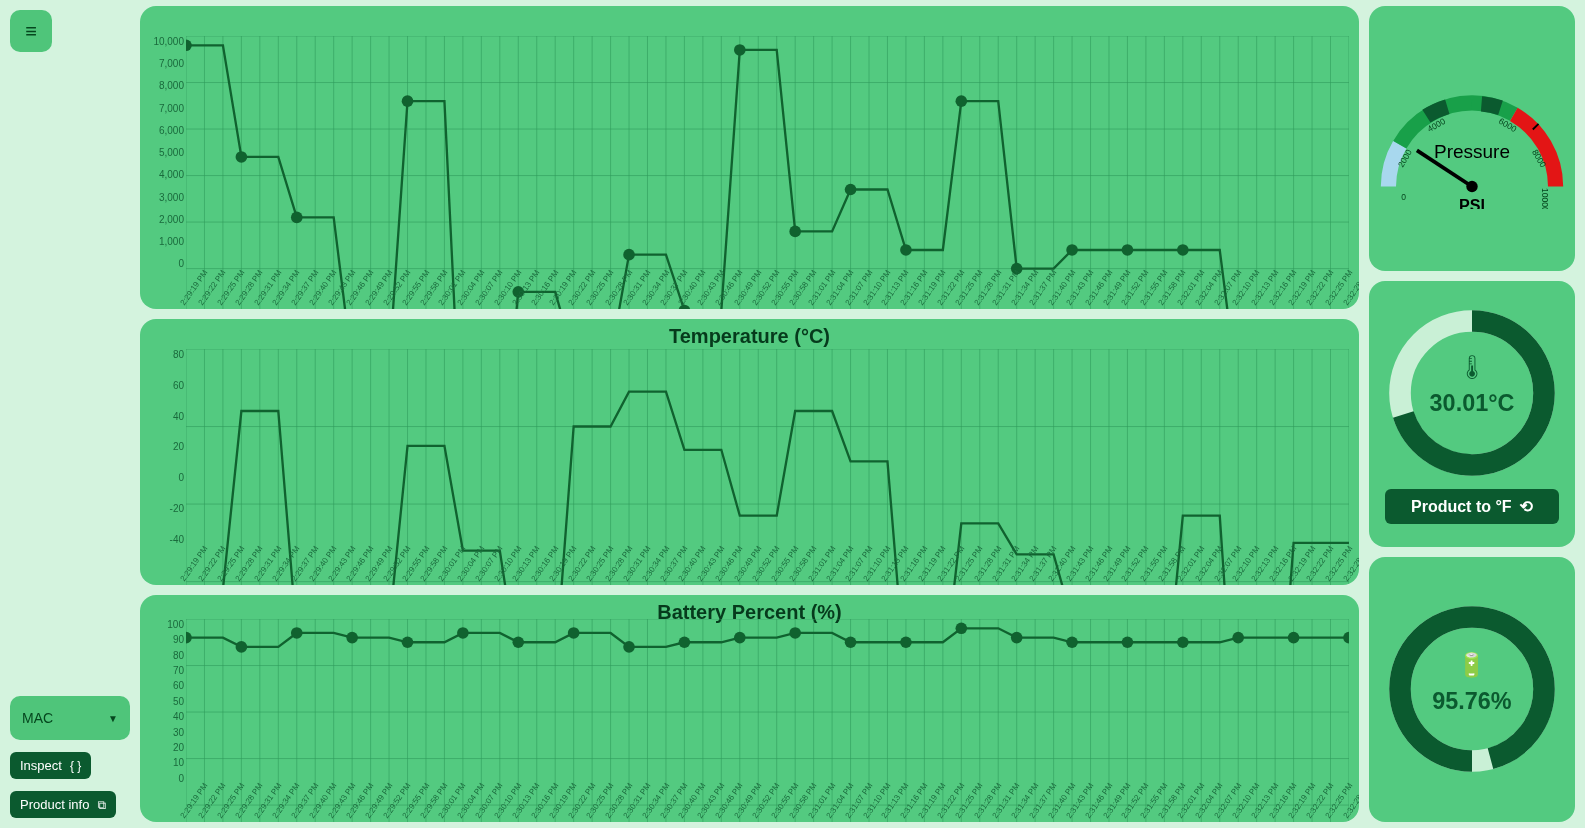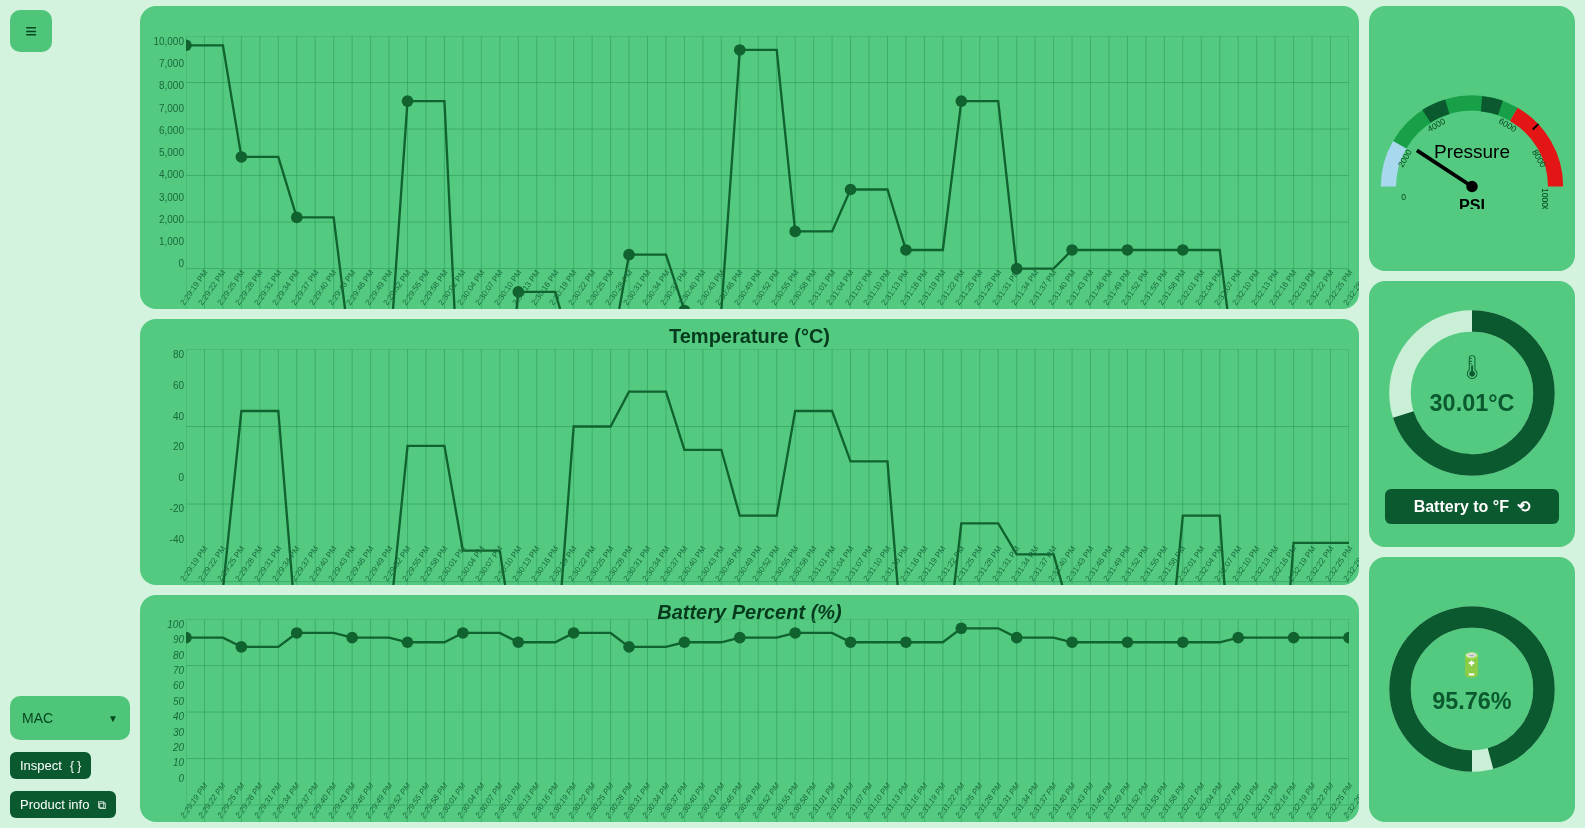--- a/index.html
+++ b/index.html
@@ -17,21 +17,21 @@
   .dl-btn { margin-top:8px; background:#0b5a2f; color:#fff; border:none; border-radius:6px; padding:7px 9px; font-size:12px; cursor:pointer; }
   .mac-card { background:#4fc57a; border-radius:10px; padding:14px 12px; display:flex; align-items:center; justify-content:space-between; color:#05471e; font-size:14px; cursor:pointer; }
   .tri { font-size:10px; }
   .foot-btn { background:#0b5a2f; color:#fff; border:none; border-radius:6px; padding:6px 10px; font-size:13px; display:flex; align-items:center; gap:8px; cursor:pointer; width:fit-content; }
   .foot-btn .ic { font-size:12px; }
   
   
   .charts { flex:1; display:flex; flex-direction:column; gap:10px; padding:6px 6px 6px 0; }
   .chart-card { flex:1; background:#53ca80; border-radius:16px; padding:6px 10px 6px 10px; position:relative; overflow:hidden; }
   .chart-card:nth-child(1){ flex:1.15; }
-  .chart-card:nth-child(3){ flex:0.85;font-style:italic; }
+  .chart-card:nth-child(3){ flex:0.85; }
   .chart-title { text-align:center; font-size:20px; font-weight:700; color:#063a1c; }
   .chart-body { position:absolute; top:30px; left:46px; right:10px; bottom:40px; }
   .chart-body-short { top:24px; bottom:38px; }
   .ylabs { position:absolute; top:30px; left:0; bottom:40px; width:44px; display:flex; flex-direction:column; justify-content:space-between; text-align:right; font-size:10px; color:#1a6a3c; }
   .ylabs-short { top:24px; bottom:38px; }
   .xlabs { position:absolute; bottom:2px; left:46px; right:10px; height:38px; }
   .xlab { position:absolute; bottom:0; transform: rotate(-55deg); transform-origin: left bottom; font-size:8px; color:#1a6a3c; white-space:nowrap; }
   line.grid { stroke:#2f9a5a; stroke-width:0.5; }
   polyline.data { fill:none; stroke:#10622f; stroke-width:2; }
   circle.pt { fill:#10622f; }
@@ -613,21 +613,21 @@
     </div>
 
     <div class="gauge-card">
       <svg viewBox="0 0 200 200" width="180" height="180">
         <circle cx="100" cy="100" r="80" fill="none" stroke="#c9f0d6" stroke-width="24"></circle>
         <circle cx="100" cy="100" r="80" fill="none" stroke="#0b5a2f" stroke-width="24" stroke-dasharray="502" stroke-dashoffset="150" transform="rotate(-90 100 100)" stroke-linecap="butt"></circle>
         <text x="100" y="80" class="donut-ic">🌡</text>
         <text x="100" y="120" class="donut-read">30.01°C</text>
       </svg>
       <button class="switch-btn">
-        <span>Battery to °F</span>
+        <span>Product to °F</span>
           <span>⟲</span>
       </button>
     </div>
 
     <div class="gauge-card">
       <svg viewBox="0 0 200 200" width="180" height="180">
         <circle cx="100" cy="100" r="80" fill="none" stroke="#c9f0d6" stroke-width="24"></circle>
         <circle cx="100" cy="100" r="80" fill="none" stroke="#0b5a2f" stroke-width="24" stroke-dasharray="502" stroke-dashoffset="21" transform="rotate(90 100 100)" stroke-linecap="butt"></circle>
         <text x="100" y="82" class="donut-ic">🔋</text>
         <text x="100" y="122" class="donut-read">95.76%</text>

